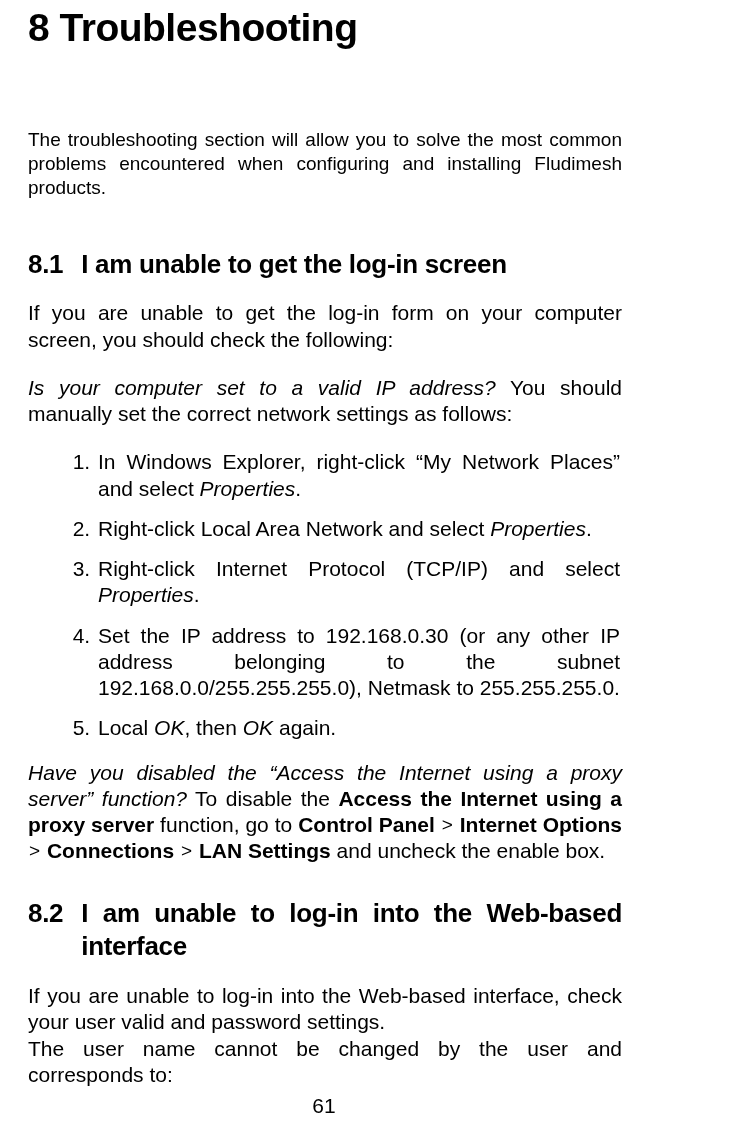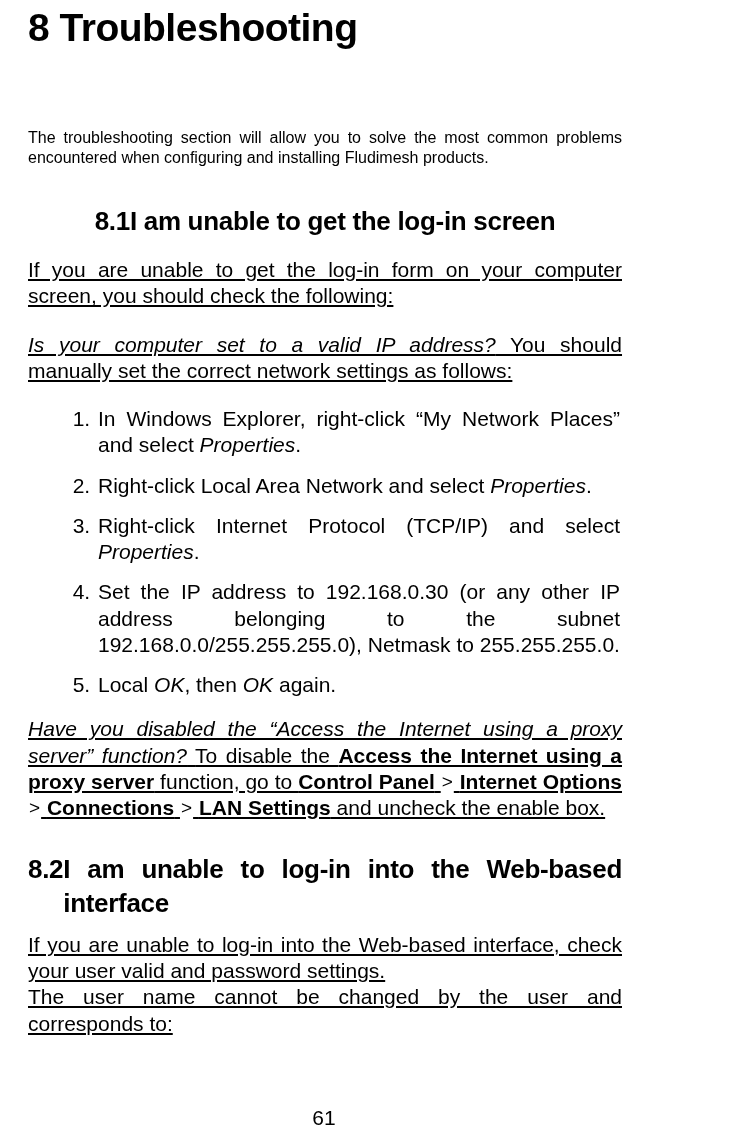--- a/index.html
+++ b/index.html
@@ -20,45 +20,44 @@
       position: relative;
     }
     h1.chapter-title {
       font-size: 39px;
       font-weight: 700;
       letter-spacing: -0.5px;
       padding-top: 6px;
       padding-bottom: 78px;
     }
     p.intro {
-      font-size: 16px;
+      font-size: 19px;
       line-height: 1.25;
       text-align: justify;
-      margin-bottom: 38px;
+      margin-bottom: 50px;
     }
     h2.section-title {
       font-size: 26px;
       font-weight: 700;
       margin-bottom: 20px;
       letter-spacing: -0.3px;
     }
     .sec-row {
       display: flex;
+      gap: 18px;
       text-align: justify;
-      justify-content: center;
     }
     .sec-num {
       white-space: nowrap;
     }
     p.body {
       font-size: 21px;
       line-height: 1.25;
       text-align: justify;
       margin-bottom: 22px;
-      text-decoration: underline;
     }
     p.tight {
       margin-bottom: 0;
     }
     .italic { font-style: italic; }
     .bold { font-weight: 700; }
     ol.steps {
       list-style: decimal;
       font-size: 21px;
       line-height: 1.25;
@@ -72,21 +71,21 @@
       text-align: justify;
     }
     .gt {
       font-size: 19px;
       display: inline-block;
       transform: translateY(-1px);
       padding: 0 1px;
     }
     .page-number {
       position: absolute;
-      bottom: 18px;
+      bottom: 30px;
       width: 100%;
       left: 0;
       text-align: center;
       font-size: 21px;
     }
   </style>
 </head>
 <body>
 
 <div class="page">
@@ -125,21 +124,21 @@
     <li>
       <span>Local </span><span class="italic">OK</span><span>, then </span><span class="italic">OK</span><span> again.</span>
     </li>
   </ol>
 
   <p class="body" style="margin-bottom:32px;">
     <span class="italic">Have you disabled the “Access the Internet using a proxy server” function?</span>
     <span>To disable the </span><span class="bold">Access the Internet using a proxy server</span><span> function, go to </span><span class="bold">Control Panel</span> <span class="gt">&gt;</span> <span class="bold">Internet Options</span> <span class="gt">&gt;</span> <span class="bold">Connections</span> <span class="gt">&gt;</span> <span class="bold">LAN Settings</span><span> and uncheck the enable box.</span>
   </p>
 
-  <h2 class="section-title" style="line-height:1.28; margin-bottom:12px;">
+  <h2 class="section-title" style="line-height:1.28; margin-bottom:20px;">
     <span class="sec-row">
       <span class="sec-num">8.2</span>
       <span>I am unable to log-in into the Web-based interface</span>
     </span>
   </h2>
 
   <p class="body tight">If you are unable to log-in into the Web-based interface, check your user valid and password settings.</p>
   <p class="body">The user name cannot be changed by the user and corresponds to:</p>
 
   <div class="page-number">61</div>

